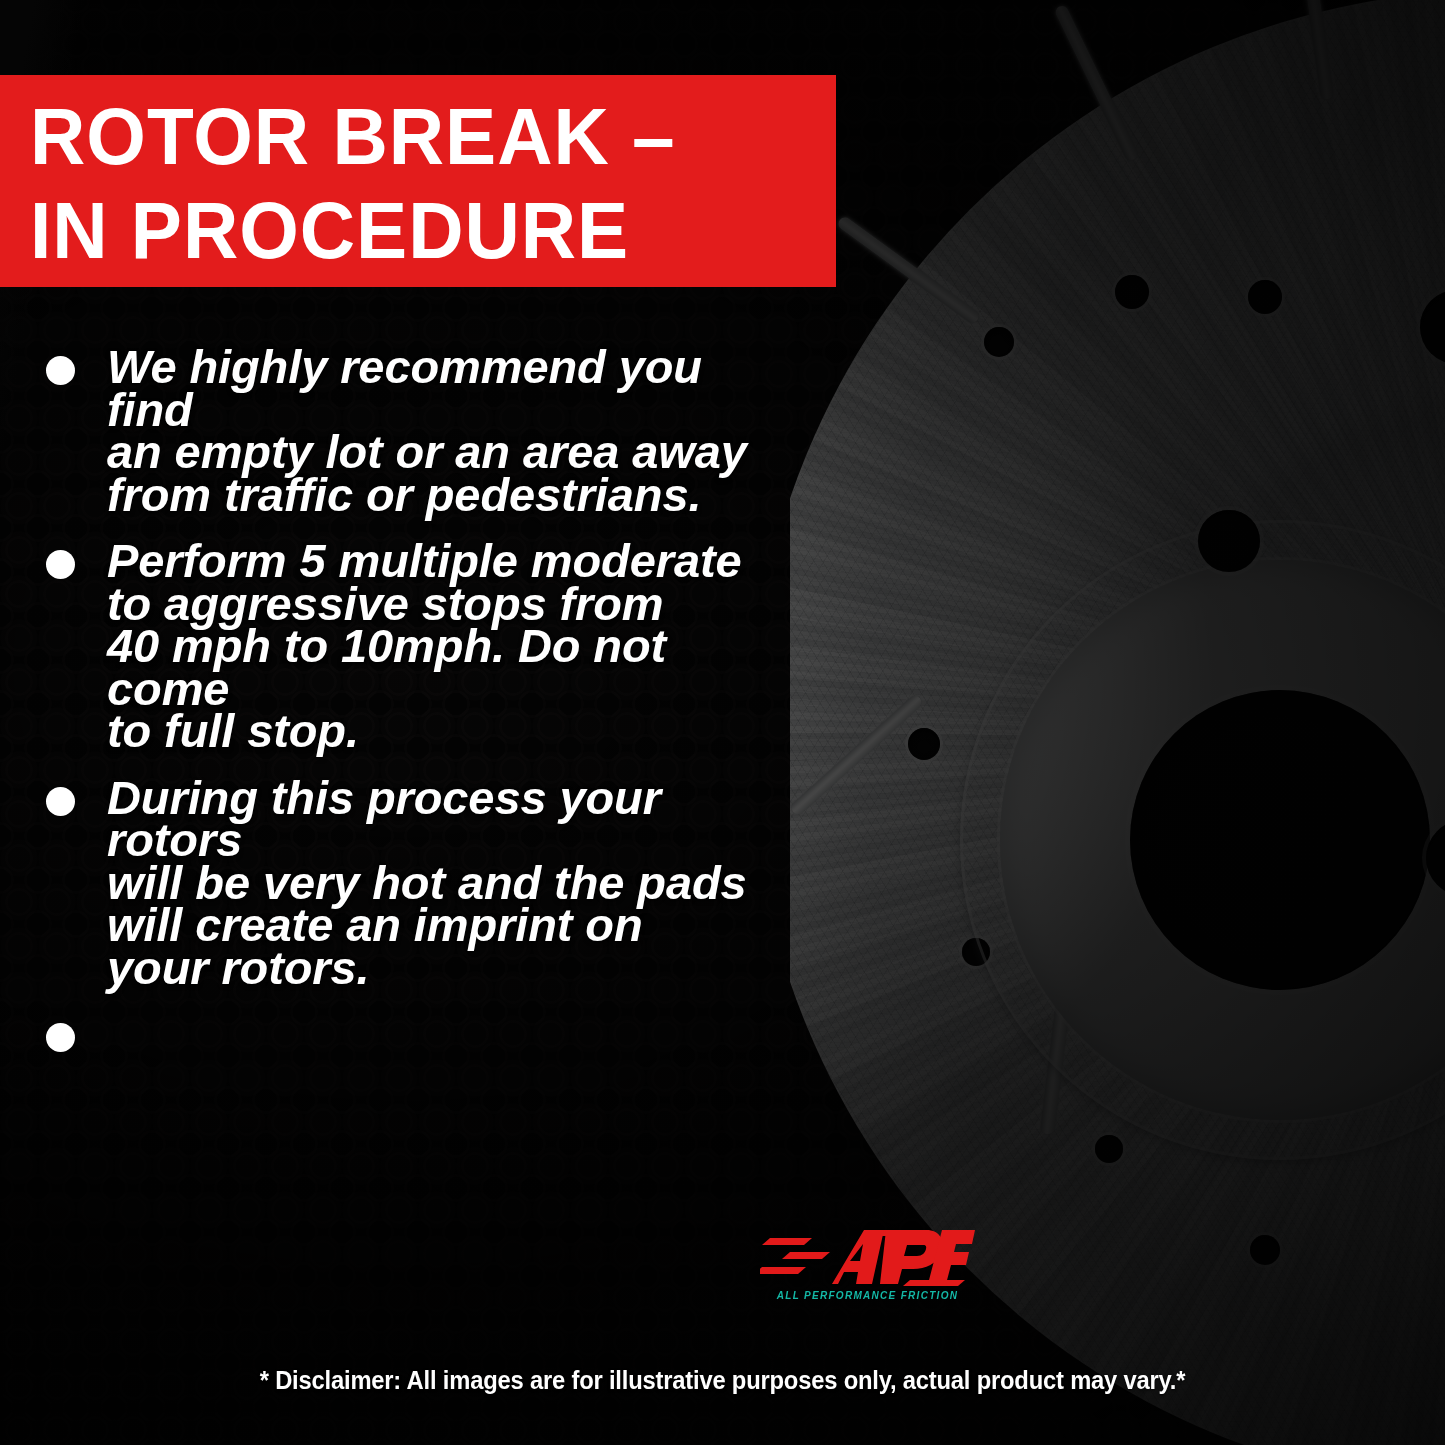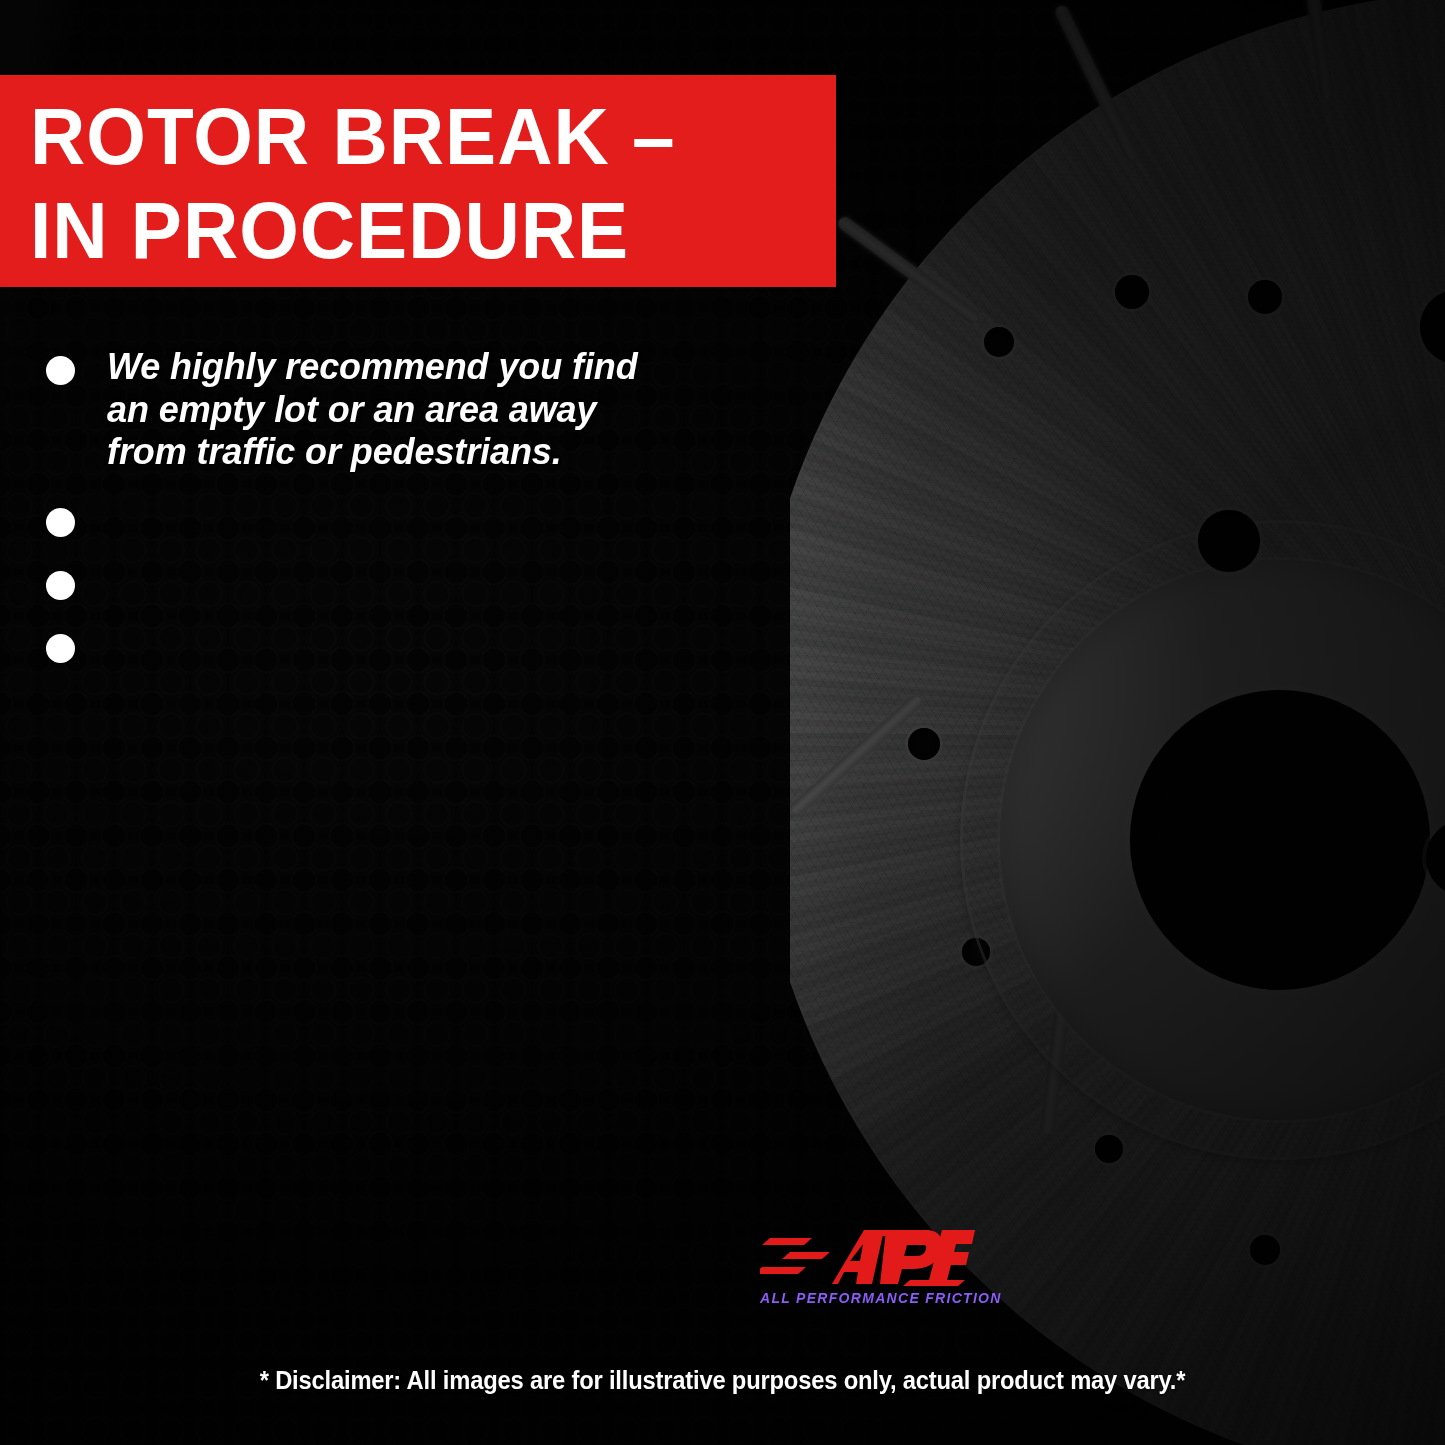--- a/index.html
+++ b/index.html
@@ -155,43 +155,43 @@
     border-radius:50%;
     background:#fff;
     margin-top:10px;
     margin-right:32px;
   }
   .bullet-text{
     color:#fff;
     font-family:"Liberation Sans", sans-serif;
     font-weight:700;
     font-style:italic;
-    font-size:36px;
+    font-size:47px;
     line-height:42.5px;
     letter-spacing:-0.1px;
     white-space:pre-line;
     text-shadow:0 2px 4px rgba(0,0,0,.85);
   }
 
   
   #apf-logo{
     position:absolute;left:760px;top:1222px;
     width:215px;height:105px;
     text-align:center;
   }
   #apf-mark{
     position:relative;
     height:72px;
   }
   #apf-mark svg{display:block;margin:0 auto;}
   #apf-tagline{
-    color:#8b5cf6;
+    color:#14b8a6;
     font-family:"Liberation Sans", sans-serif;
     font-weight:700;font-style:italic;
-    font-size:14px;
+    font-size:10px;
     letter-spacing:1.3px;
     white-space:nowrap;
     margin-top:-4px;
   }
 
   
   #disclaimer{
     position:absolute;left:0;top:1366px;
     width:1445px;
     text-align:center;
@@ -253,26 +253,34 @@
 
     <div class="bullet-row">
       <span class="bullet-dot"></span>
       <span class="bullet-text">We highly recommend you find
 an empty lot or an area away
 from traffic or pedestrians.</span>
     </div>
 
     <div class="bullet-row">
       <span class="bullet-dot"></span>
+      <span class="bullet-text">Perform 5 multiple moderate
+to aggressive stops from
+40 mph to 10mph. Do not come
+to full stop.</span>
     </div>
 
 
 
     <div class="bullet-row">
       <span class="bullet-dot"></span>
+      <span class="bullet-text">During this process your rotors
+will be very hot and the pads
+will create an imprint on
+your rotors.</span>
     </div>
 
     <div class="bullet-row">
       <span class="bullet-dot"></span>
     </div>
 
   </div>
 
   <div id="apf-logo">
     <div id="apf-mark">

